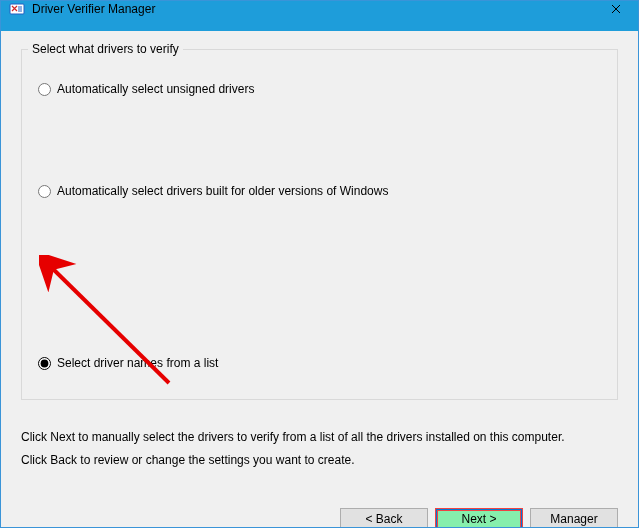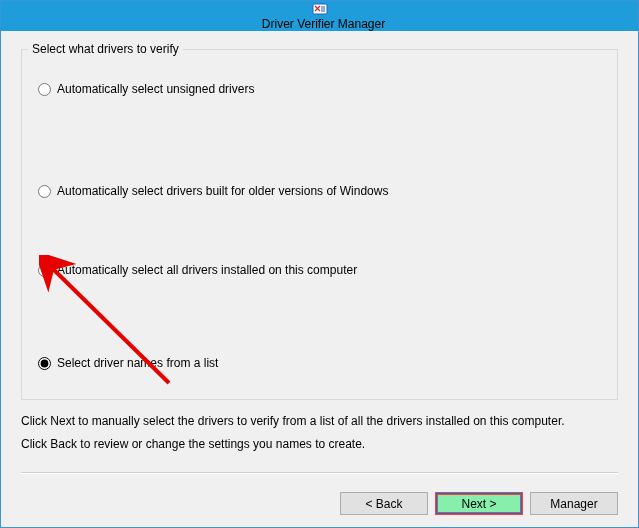--- a/index.html
+++ b/index.html
@@ -13,21 +13,20 @@
     overflow: hidden;
     border: 1px solid #3a94d8;
   }
   .titlebar {
     height: 30px;
     background: #1e9dda;
     display: flex;
     align-items: center;
     padding: 0 0 14px 8px;
     color: #000;
-    flex-direction: column;
   }
   .titlebar .app-icon {
     width: 16px; height: 16px;
     margin-right: 7px;
     display: flex; align-items: center; justify-content: center;
   }
   .titlebar .title {
     font-size: 12px;
     flex: 1;
   }
@@ -70,21 +69,21 @@
     margin: 0 6px 0 0;
     width: 13px; height: 13px;
     accent-color: #000;
   }
   .radio-row .lbl { font-size: 12px; color: #000; }
   .r1 { top: 26px; }
   .r2 { top: 128px; }
   .r3 { top: 207px; }
   .r4 { top: 300px; }
   .instructions {
-    margin-top: 10px;
+    margin-top: 26px;
     font-size: 12px;
     color: #000;
     line-height: 1.9;
   }
   .sep {
     height: 1px;
     background: #d0d0d0;
     box-shadow: 0 1px 0 #fff;
     margin-top: 16px;
   }
@@ -145,34 +144,30 @@
     <label class="radio-row r1">
       <input type="radio" name="drv" style="">
       <span class="lbl">Automatically select unsigned drivers</span>
     </label>
 
     <label class="radio-row r2">
       <input type="radio" name="drv" style="">
       <span class="lbl">Automatically select drivers built for older versions of Windows</span>
     </label>
 
-    <label class="radio-row r3">
-      <input type="radio" name="drv" style="">
-      <span class="lbl">Automatically select all drivers installed on this computer</span>
-    </label>
 
     <label class="radio-row r4">
       <input type="radio" name="drv" checked="" style="">
       <span class="lbl">Select driver names from a list</span>
     </label>
   </fieldset>
 
   <div class="instructions">
     <div>Click Next to manually select the drivers to verify from a list of all the drivers installed on this computer.</div>
-    <div>Click Back to review or change the settings you names to create.</div>
+    <div>Click Back to review or change the settings you want to create.</div>
   </div>
 
   <div class="sep"></div>
 
   <div class="button-row">
     <button>&lt; Back</button>
     <button class="primary">Next &gt;</button>
     <button>Manager</button>
   </div>
 

